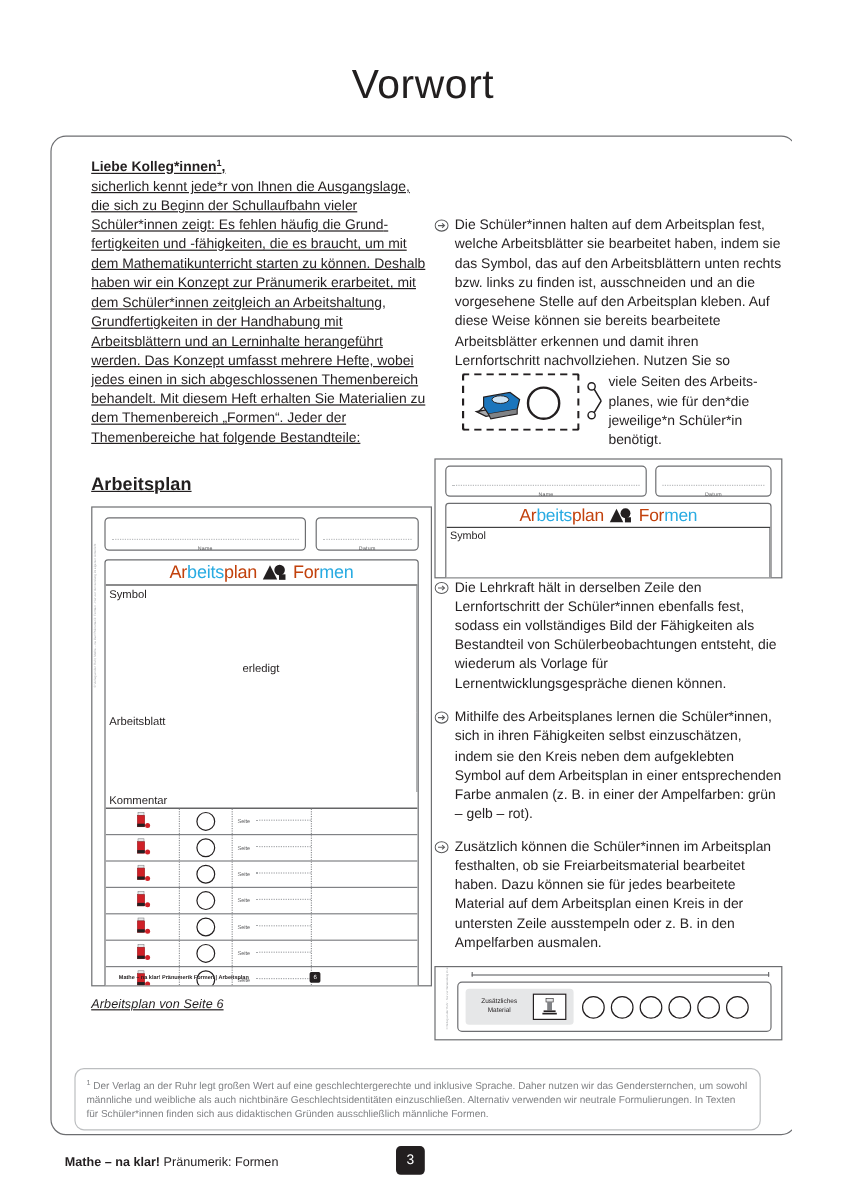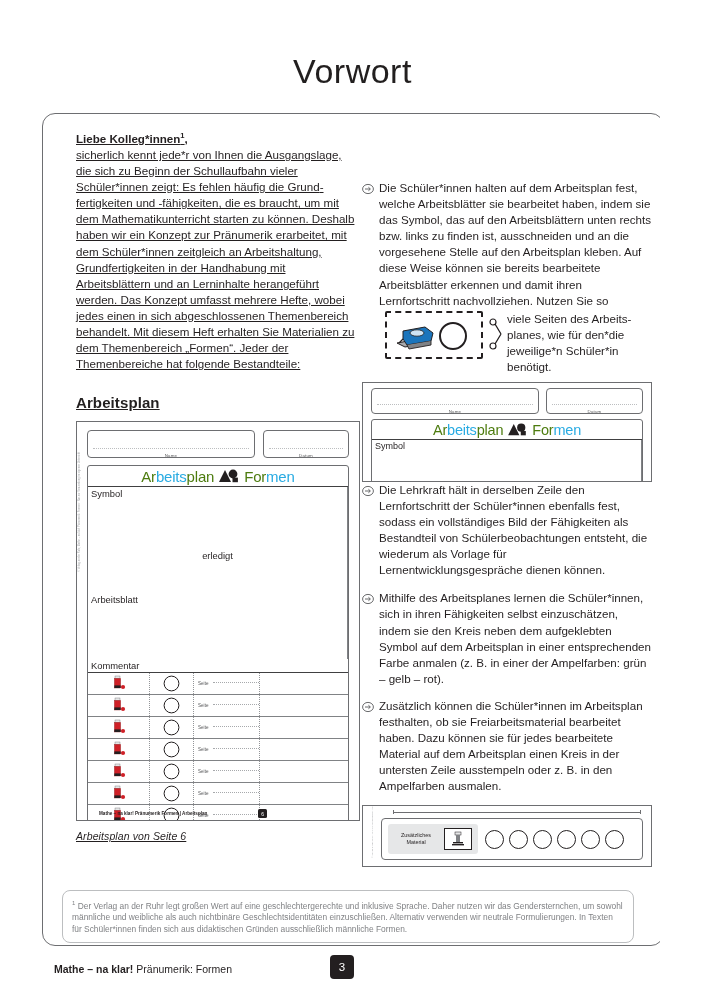--- a/index.html
+++ b/index.html
@@ -77,21 +77,21 @@
     font-size:4.4px;color:#58595b;letter-spacing:.2px;
   }
   .tbl{
     margin-top:5px;border:1px solid #6d6e71;border-radius:3px;overflow:hidden;background:#fff;
   }
   .tbl-title{
     text-align:center;font-size:14.5px;padding:2px 0 1px 0;letter-spacing:-.2px;
     display:flex;align-items:center;justify-content:center;gap:4px;
     border-bottom:1px solid #404041;
   }
-  .tbl-title .k1{color:#4d7c0f;}
+  .tbl-title .k1{color:#c2410c;}
   .tbl-title .k2{color:#29abe2;}
   .shapes{display:inline-flex;align-items:flex-end;gap:1px;}
   .thead{
     display:flex;font-size:9px;border-bottom:1.4px solid #404041;flex-direction:column;
   }
   .thead>div{padding:1px 3px;box-sizing:border-box;}
   .c1{flex:0 0 56px;border-right:1px solid #808285;}
   .c2{flex:0 0 38px;border-right:1px solid #808285;text-align:center;}
   .c3{flex:0 0 62px;border-right:1px solid #808285;}
   .c4{flex:1;}

